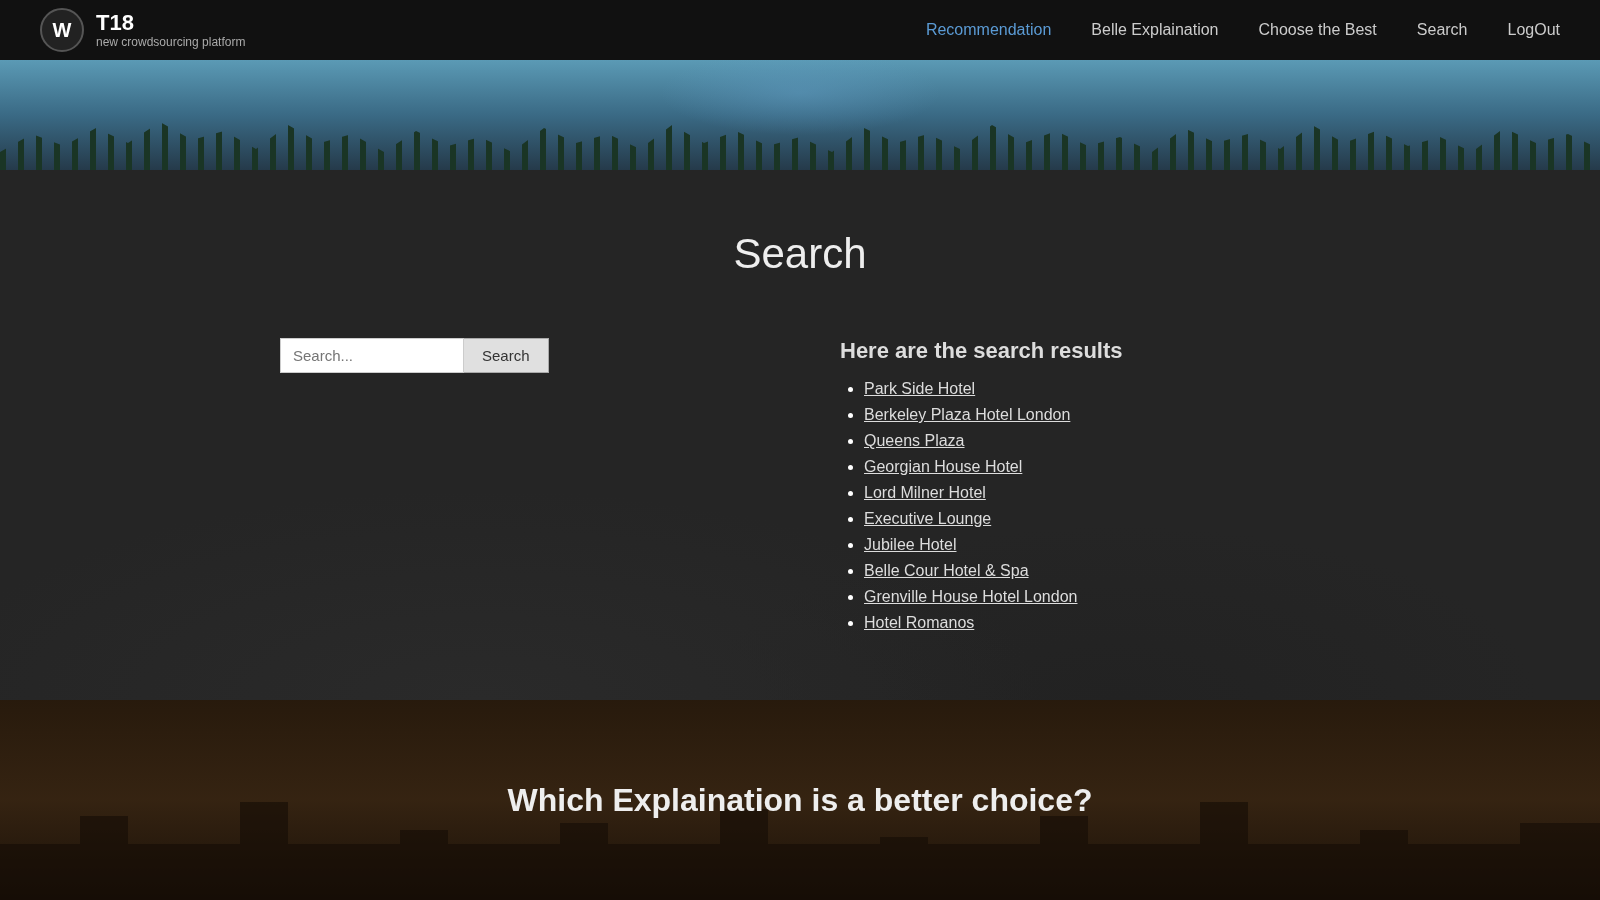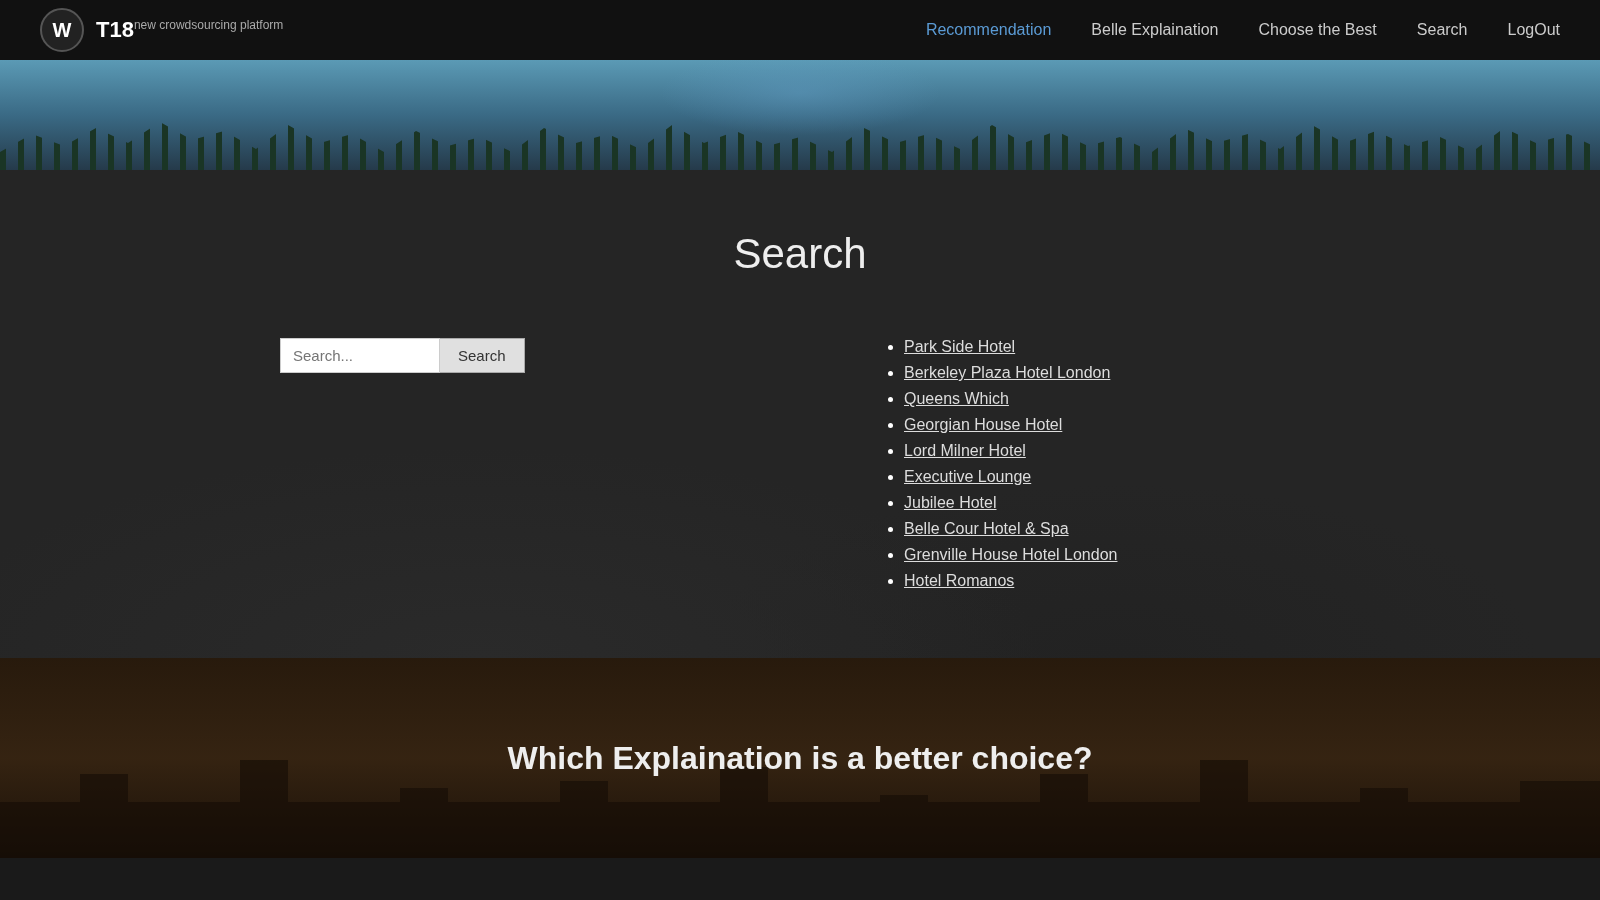--- a/index.html
+++ b/index.html
@@ -28,21 +28,21 @@
       border-radius: 50%;
       border: 2px solid #555;
       display: flex;
       align-items: center;
       justify-content: center;
       font-size: 20px;
       font-weight: bold;
       color: #fff;
       background: #222;
     }
-    .brand-text { display: flex; flex-direction: row; }
+    .brand-text { display: flex; flex-direction: column; }
     .brand-title { font-size: 22px; font-weight: bold; color: #fff; line-height: 1.1; }
     .brand-subtitle { font-size: 12px; color: #aaa; }
     .navbar-nav {
       display: flex;
       align-items: flex-start;
       gap: 40px;
       margin-left: auto;
       list-style: none;
     }
     .navbar-nav a {
@@ -130,21 +130,21 @@
     .search-form {
       display: flex;
       gap: 0;
     }
     .search-input {
       padding: 8px 12px;
       font-size: 15px;
       border: 1px solid #ccc;
       background: #fff;
       color: #333;
-      width: 160px;
+      width: 184px;
       outline: none;
     }
     .search-button {
       padding: 8px 18px;
       font-size: 15px;
       background: #e0e0e0;
       border: 1px solid #aaa;
       border-left: none;
       cursor: pointer;
       color: #333;
@@ -158,21 +158,20 @@
       font-weight: bold;
       color: #ddd;
       margin-bottom: 16px;
     }
     .results-list {
       list-style: disc;
       padding-left: 24px;
     }
     .results-list li {
       margin-bottom: 8px;
-      margin-left: 40px;
     }
     .results-list a {
       color: #ddd;
       text-decoration: underline;
       font-size: 16px;
     }
 
     
     .bottom-banner {
       height: 200px;
@@ -235,24 +234,25 @@
 <section class="search-section">
   <h1 class="search-section-title">Search</h1>
   <div class="search-content">
     <div class="search-left">
       <div class="search-form">
         <input class="search-input" type="text" placeholder="Search..." style="">
         <button class="search-button">Search</button>
       </div>
     </div>
     <div class="search-right">
+      <div class="results-title">Here are the search results</div>
       <ul class="results-list" id="results-list">
       <li><a href="#">Park Side Hotel</a></li>
           <li><a href="#">Berkeley Plaza Hotel London</a></li>
-          <li><a href="#">Queens Which</a></li>
+          <li><a href="#">Queens Plaza</a></li>
           <li><a href="#">Georgian House Hotel</a></li>
           <li><a href="#">Lord Milner Hotel</a></li>
           <li><a href="#">Executive Lounge</a></li>
           <li><a href="#">Jubilee Hotel</a></li>
           <li><a href="#">Belle Cour Hotel &amp; Spa</a></li>
           <li><a href="#">Grenville House Hotel London</a></li>
           <li><a href="#">Hotel Romanos</a></li>
         </ul>
     </div>
   </div>

